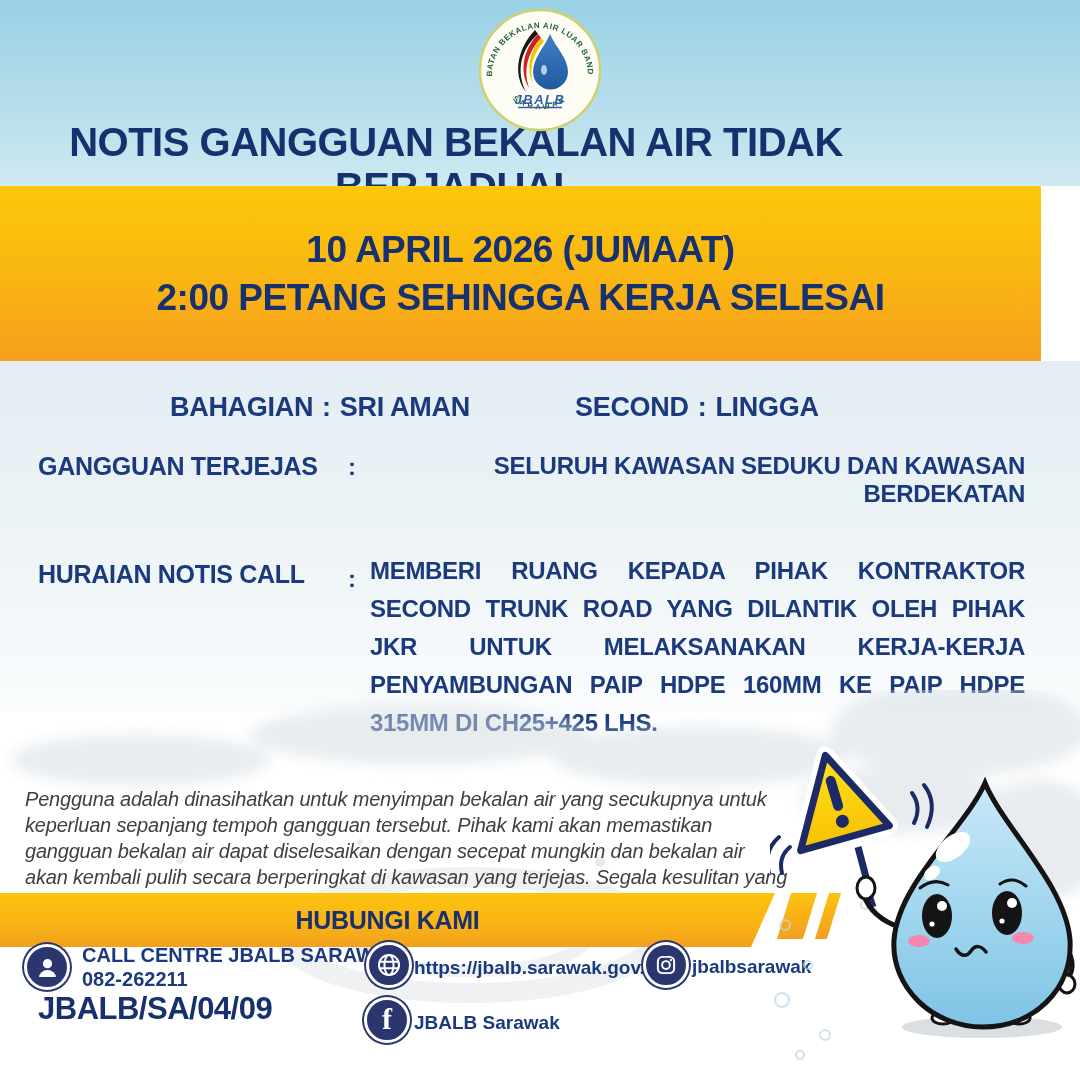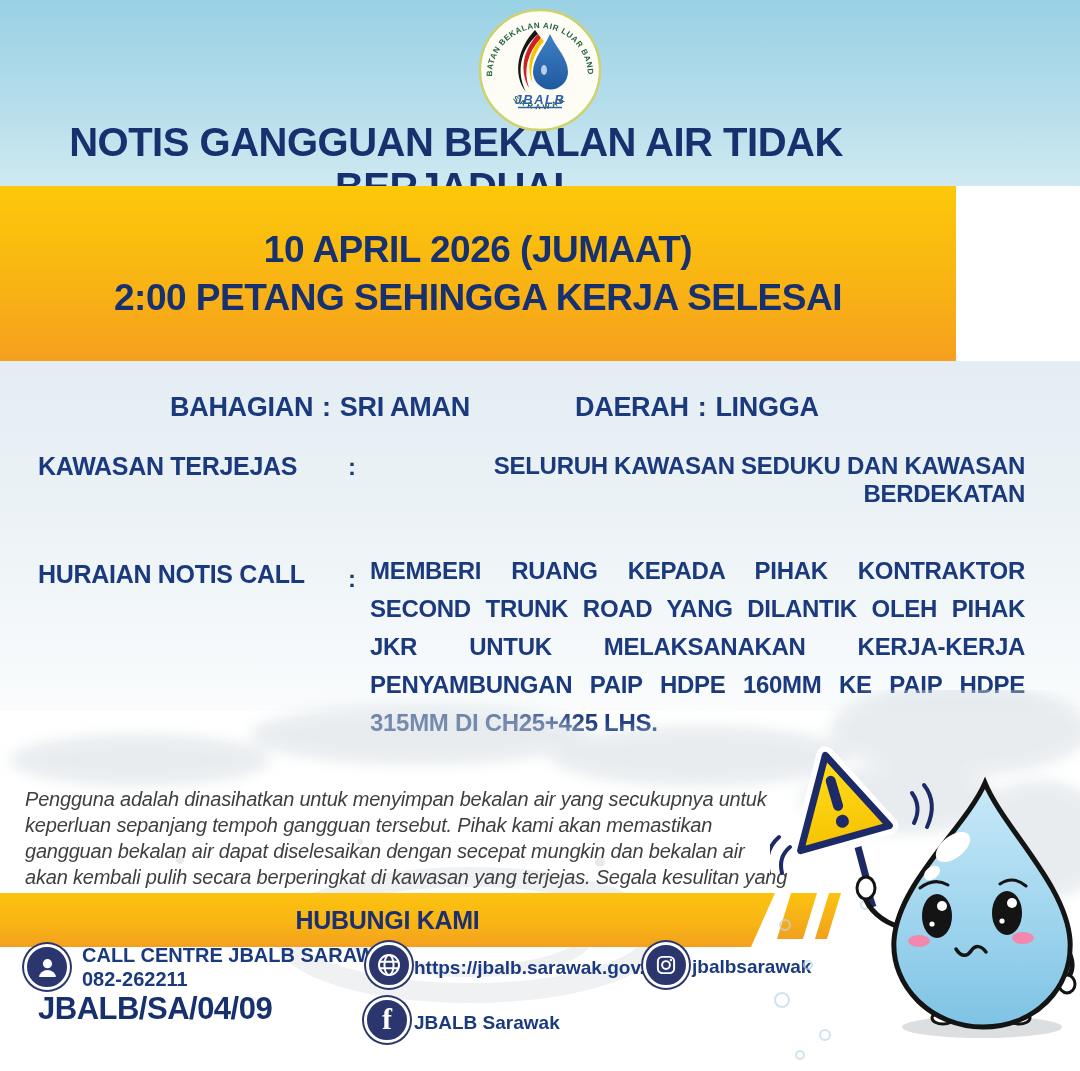--- a/index.html
+++ b/index.html
@@ -6,21 +6,21 @@
   .page{
     position:relative;width:1080px;height:1071px;overflow:hidden;
     font-family:"Liberation Sans",sans-serif;background:#ffffff;
   }
   
   .sky{position:absolute;left:0;top:0;width:1080px;height:186px;
     background:linear-gradient(180deg,#99d1e4 0%,#b5ddeb 55%,#cfe9f1 100%);}
   .main-title{position:absolute;left:0;top:120px;width:912px;text-align:center;
     font-size:40px;font-weight:bold;color:#17316e;letter-spacing:-0.5px;}
   
-  .date-banner{position:absolute;left:0;top:186px;width:956px;height:175px;
+  .date-banner{position:absolute;left:0;top:186px;width:1041px;height:175px;
     background:linear-gradient(180deg,#fcc808 0%,#f9b414 55%,#f6a01d 100%);
     display:flex;flex-direction:column;align-items:center;justify-content:center;gap:6px;
     color:#17316e;font-weight:bold;font-size:37px;letter-spacing:-0.5px;}
   
   .content{position:absolute;left:0;top:361px;width:1080px;height:350px;
     background:linear-gradient(180deg,#e3edf3 0%,#eef4f7 55%,#fafcfd 100%);}
   .navy{color:#1b3a7e;font-weight:bold;}
   .row-bahagian{position:absolute;top:392px;left:0;width:1080px;font-size:27px;letter-spacing:-0.3px;}
   .bahagian{position:absolute;left:170px;top:0;white-space:nowrap;}
   .daerah{position:absolute;left:575px;top:0;white-space:nowrap;}
@@ -103,24 +103,24 @@
 
   <div class="date-banner">
     <div>10 APRIL 2026 (JUMAAT)</div>
     <div>2:00 PETANG SEHINGGA KERJA SELESAI</div>
   </div>
 
   <div class="content"></div>
 
   <div class="row-bahagian navy">
     <div class="bahagian"><span>BAHAGIAN</span><span class="sep">:</span><span>SRI AMAN</span></div>
-    <div class="daerah"><span>DAERAH</span><span class="sep">:</span><span>LINGGA</span></div>
-  </div>
-
-  <div class="label-left kawasan-label navy">KAWASAN TERJEJAS</div>
+    <div class="daerah"><span>SECOND</span><span class="sep">:</span><span>LINGGA</span></div>
+  </div>
+
+  <div class="label-left kawasan-label navy">GANGGUAN TERJEJAS</div>
   <div class="colon-mid kawasan-colon navy">:</div>
   <div class="value-right kawasan-value navy">SELURUH KAWASAN SEDUKU DAN KAWASAN BERDEKATAN</div>
 
   <div class="label-left huraian-label navy">HURAIAN NOTIS CALL</div>
   <div class="colon-mid huraian-colon navy">:</div>
   <div class="value-right huraian-value navy">MEMBERI RUANG KEPADA PIHAK KONTRAKTOR SECOND TRUNK ROAD YANG DILANTIK OLEH PIHAK JKR UNTUK MELAKSANAKAN KERJA-KERJA PENYAMBUNGAN PAIP HDPE 160MM KE PAIP HDPE 315MM DI CH25+425 LHS.</div>
 
   <svg class="splash-layer" viewBox="0 0 1080 381">
     <defs>
         <filter id="soft" x="-40%" y="-40%" width="180%" height="180%">

